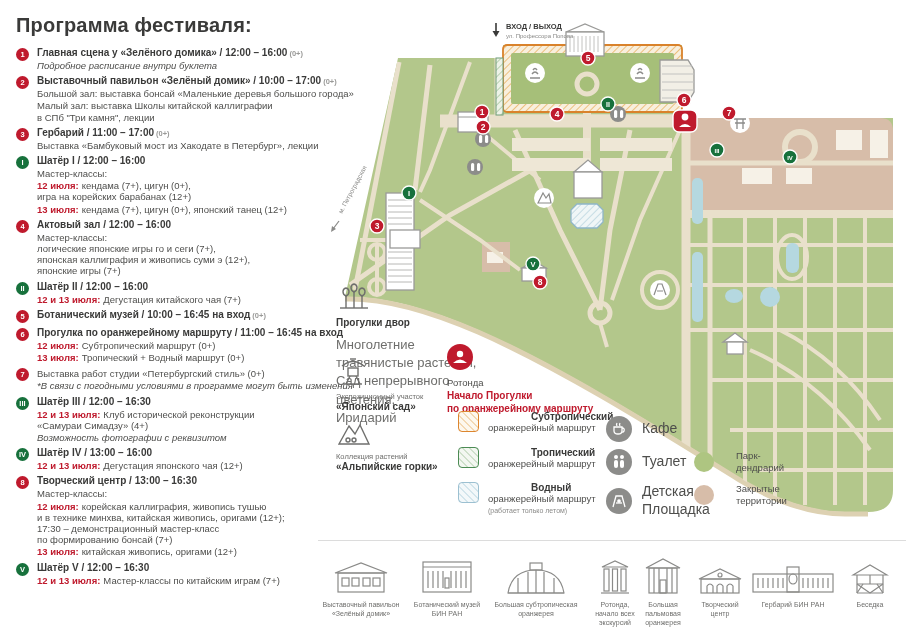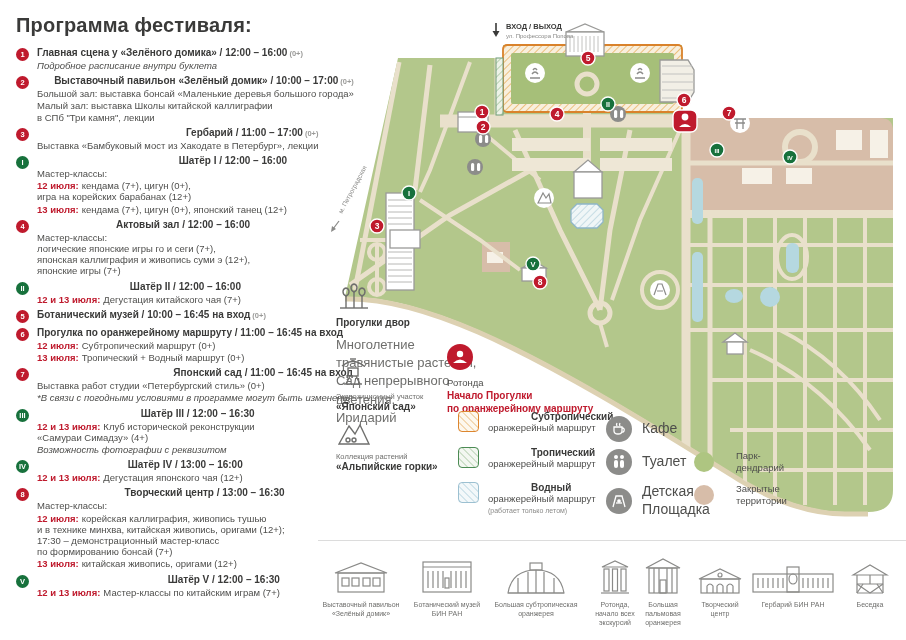--- a/index.html
+++ b/index.html
@@ -7,21 +7,21 @@
        font-family:"Liberation Sans","DejaVu Sans",sans-serif;color:#3e3e3d;position:relative;}
   .page{position:absolute;inset:0;}
   
   .program{position:absolute;left:16px;top:6px;width:436px;}
   h1{font-size:20px;font-weight:bold;color:#3a3a39;margin:8px 0 10px 0;letter-spacing:.2px;}
   .item{display:flex;gap:8px;margin-bottom:4px;}
   .badge{width:13px;height:13px;border-radius:50%;color:#fff;font-size:7.5px;font-weight:bold;
          display:flex;align-items:center;justify-content:center;flex:0 0 13px;margin-top:1px;}
   .badge.red{background:#bf1a2d;}
   .badge.green{background:#17713c;}
-  .t{font-size:10px;font-weight:bold;color:#3a3a39;line-height:1.2;text-align:right;}
+  .t{font-size:10px;font-weight:bold;color:#3a3a39;line-height:1.2;}
   .age{font-size:7.5px;color:#9a9a98;font-weight:bold;margin-left:2px;}
   .line{font-size:9.5px;color:#4e4e4c;line-height:1.18;margin-top:1px;white-space:pre-line;}
   .line .date{color:#bf1a2d;font-weight:bold;margin-right:3px;}
   .line.italic{font-style:italic;}
   
   .right{position:absolute;left:330px;top:0;width:576px;height:640px;}
   .map{position:absolute;left:0;top:0;}
   
   .lg{position:absolute;font-size:9.5px;color:#4e4e4c;}
   .lg .nm{font-weight:bold;font-size:10px;color:#3a3a39;white-space:pre-line;}
@@ -129,21 +129,20 @@
       <div>
           <div class="t"><b>Прогулка по оранжерейному маршруту / 11:00 – 16:45 на вход</b></div>
         <div class="line"><span class="date">12 июля:</span><span>Субтропический маршрут (0+)</span></div>
         <div class="line"><span class="date">13 июля:</span><span>Тропический + Водный маршрут (0+)</span></div>
         </div>
     </div>
 
     <div class="item">
       <span class="badge red">7</span>
       <div>
-          <div class="t"><b>Японский сад / 11:00 – 16:45 на вход</b></div>
         <div class="line">Выставка работ студии «Петербургский стиль» (0+)</div>
         <div class="line italic">*В связи с погодными условиями в программе могут быть изменения</div>
         </div>
     </div>
 
     <div class="item">
       <span class="badge green">III</span>
       <div>
           <div class="t"><b>Шатёр III / 12:00 – 16:30</b></div>
         <div class="line"><span class="date">12 и 13 июля:</span><span>Клуб исторической реконструкции

